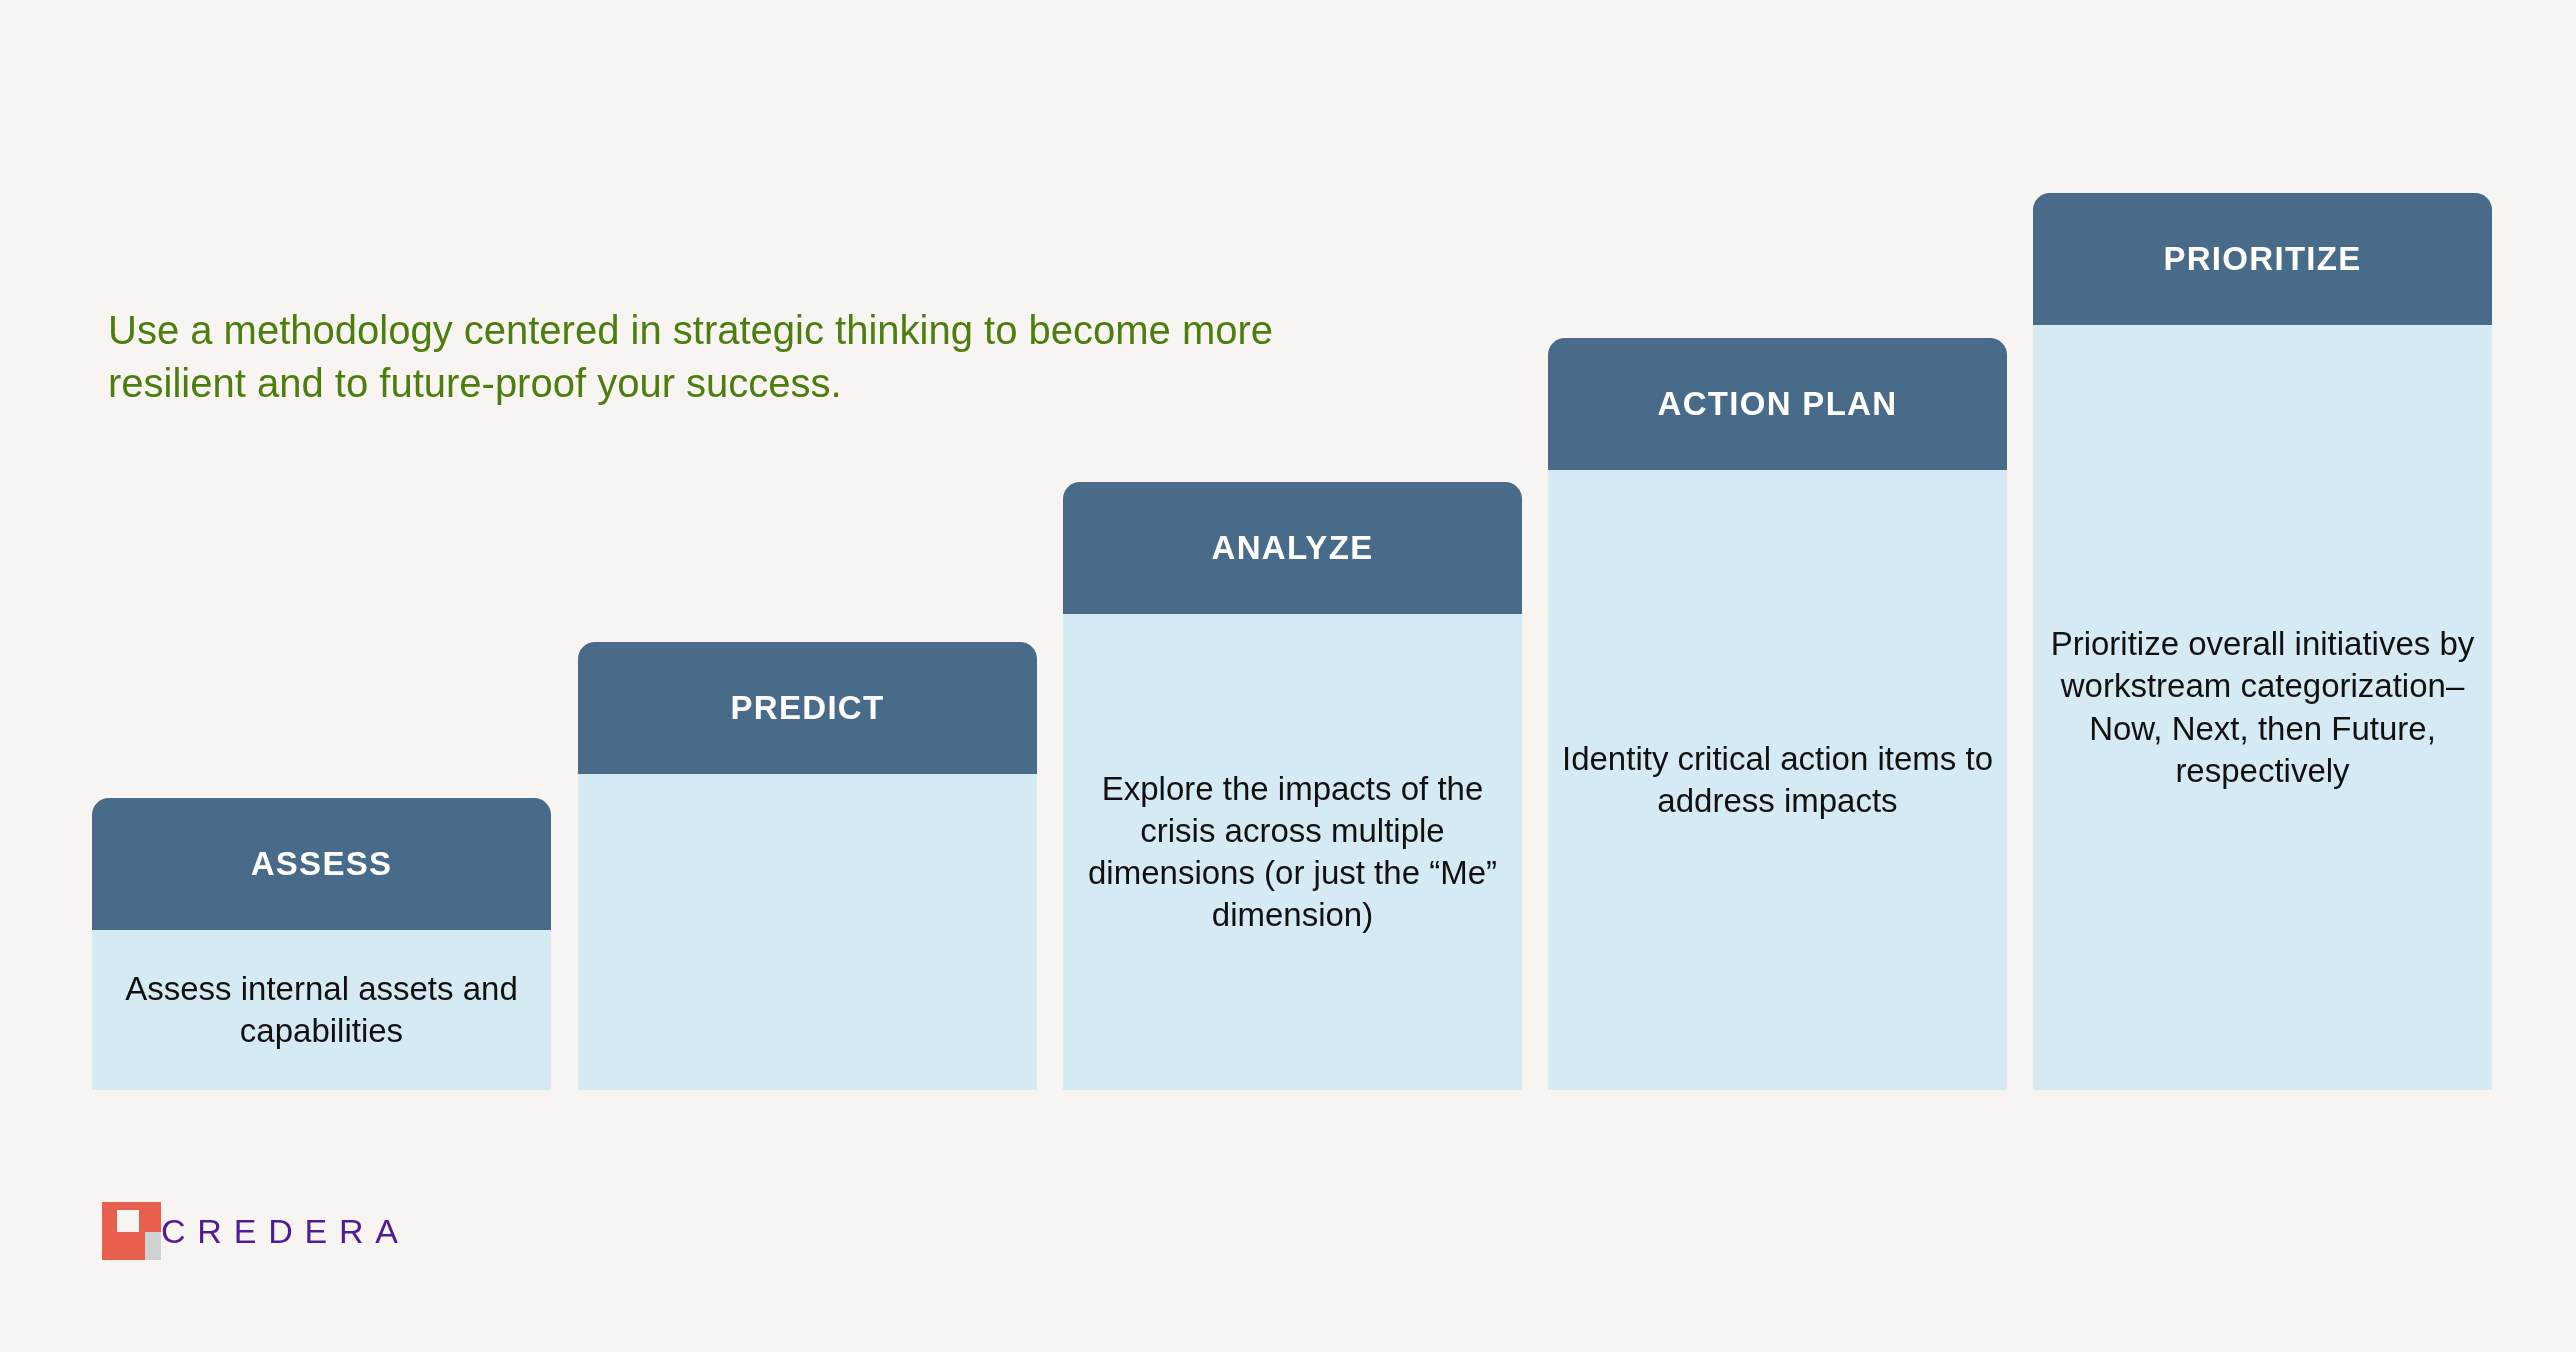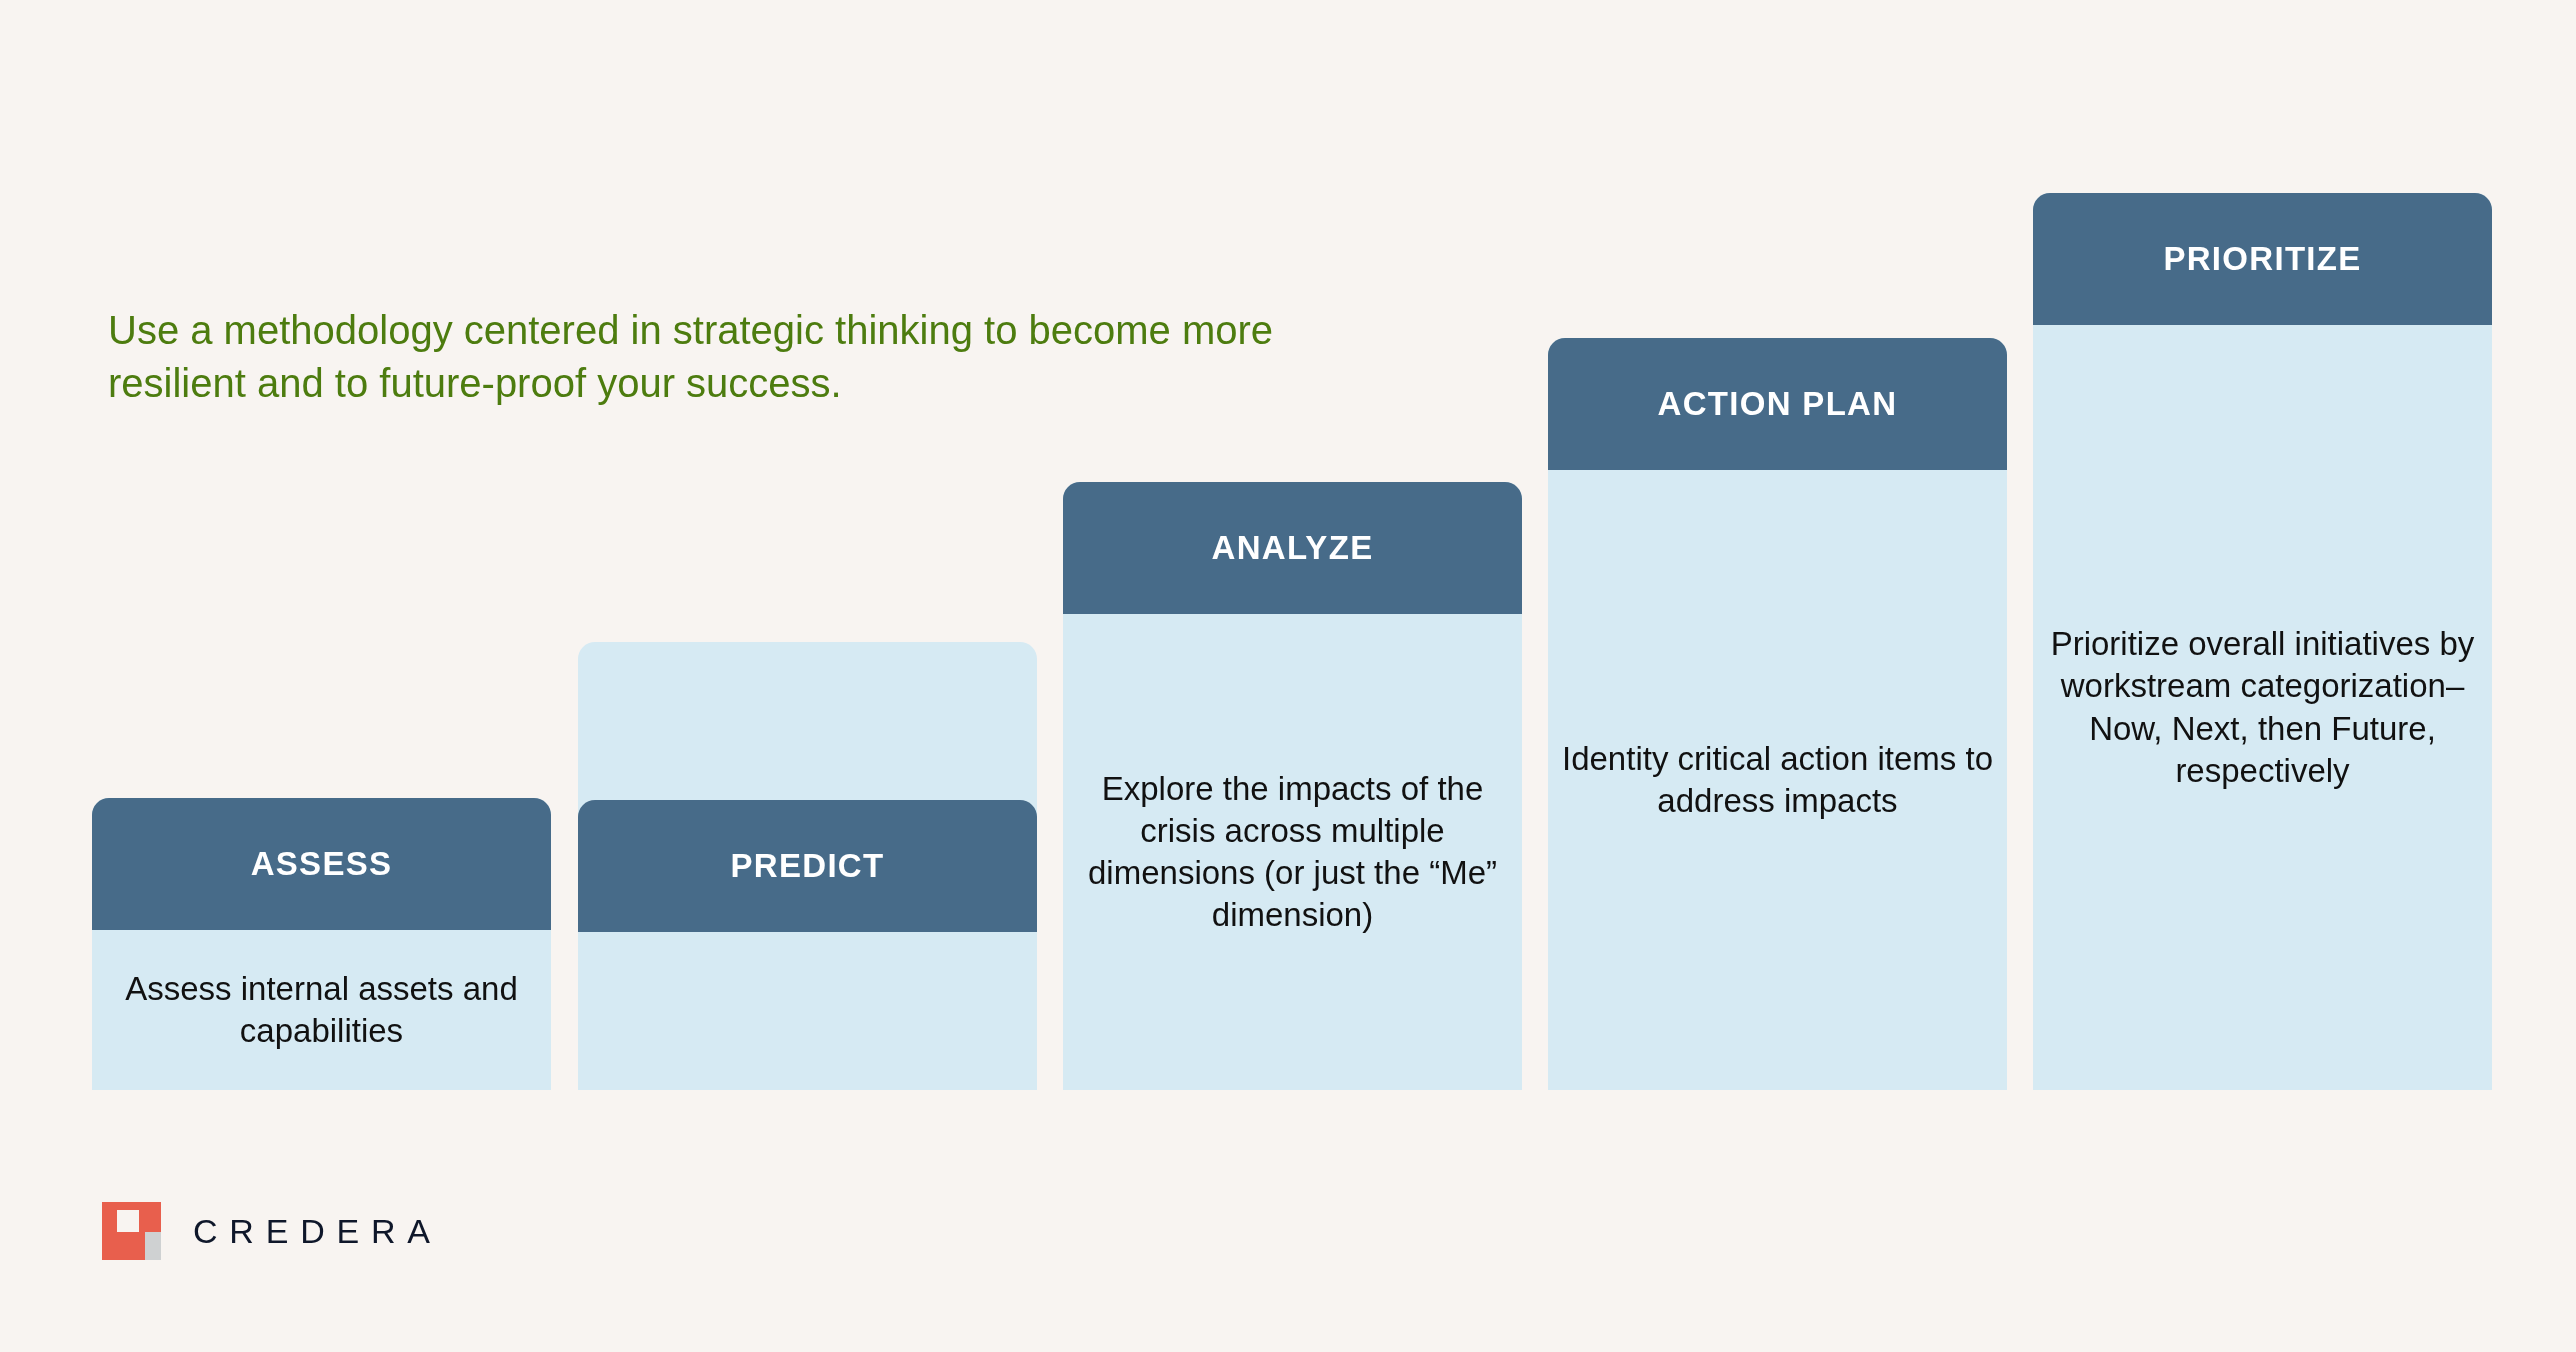--- a/index.html
+++ b/index.html
@@ -56,21 +56,20 @@
 
   .bar {
     position: absolute;
     bottom: 262px;           
     width: 459px;
     display: flex;
     flex-direction: column;
     background: #d6eaf3;
     border-top-left-radius: 17px;
     border-top-right-radius: 17px;
-    justify-content: center;
   }
 
   .bar-header {
     height: 132px;
     flex: 0 0 132px;
     background: #476b89;
     border-top-left-radius: 17px;
     border-top-right-radius: 17px;
     display: flex;
     align-items: center;
@@ -170,24 +169,23 @@
   .logo-mark .sq-gray {
     position: absolute;
     left: 43px;
     top: 30px;
     width: 16px;
     height: 28px;
     background: #cfd1d2;
   }
 
   .logo-word {
-    margin-left: 32px;
     font-size: 34px;
     letter-spacing: 11.8px;
-    color: #0f172a;
+    color: #4c1d95;
     font-weight: 400;
     white-space: nowrap;
   }
 </style>
 </head>
 <body>
 
 <div class="canvas">
 
 

